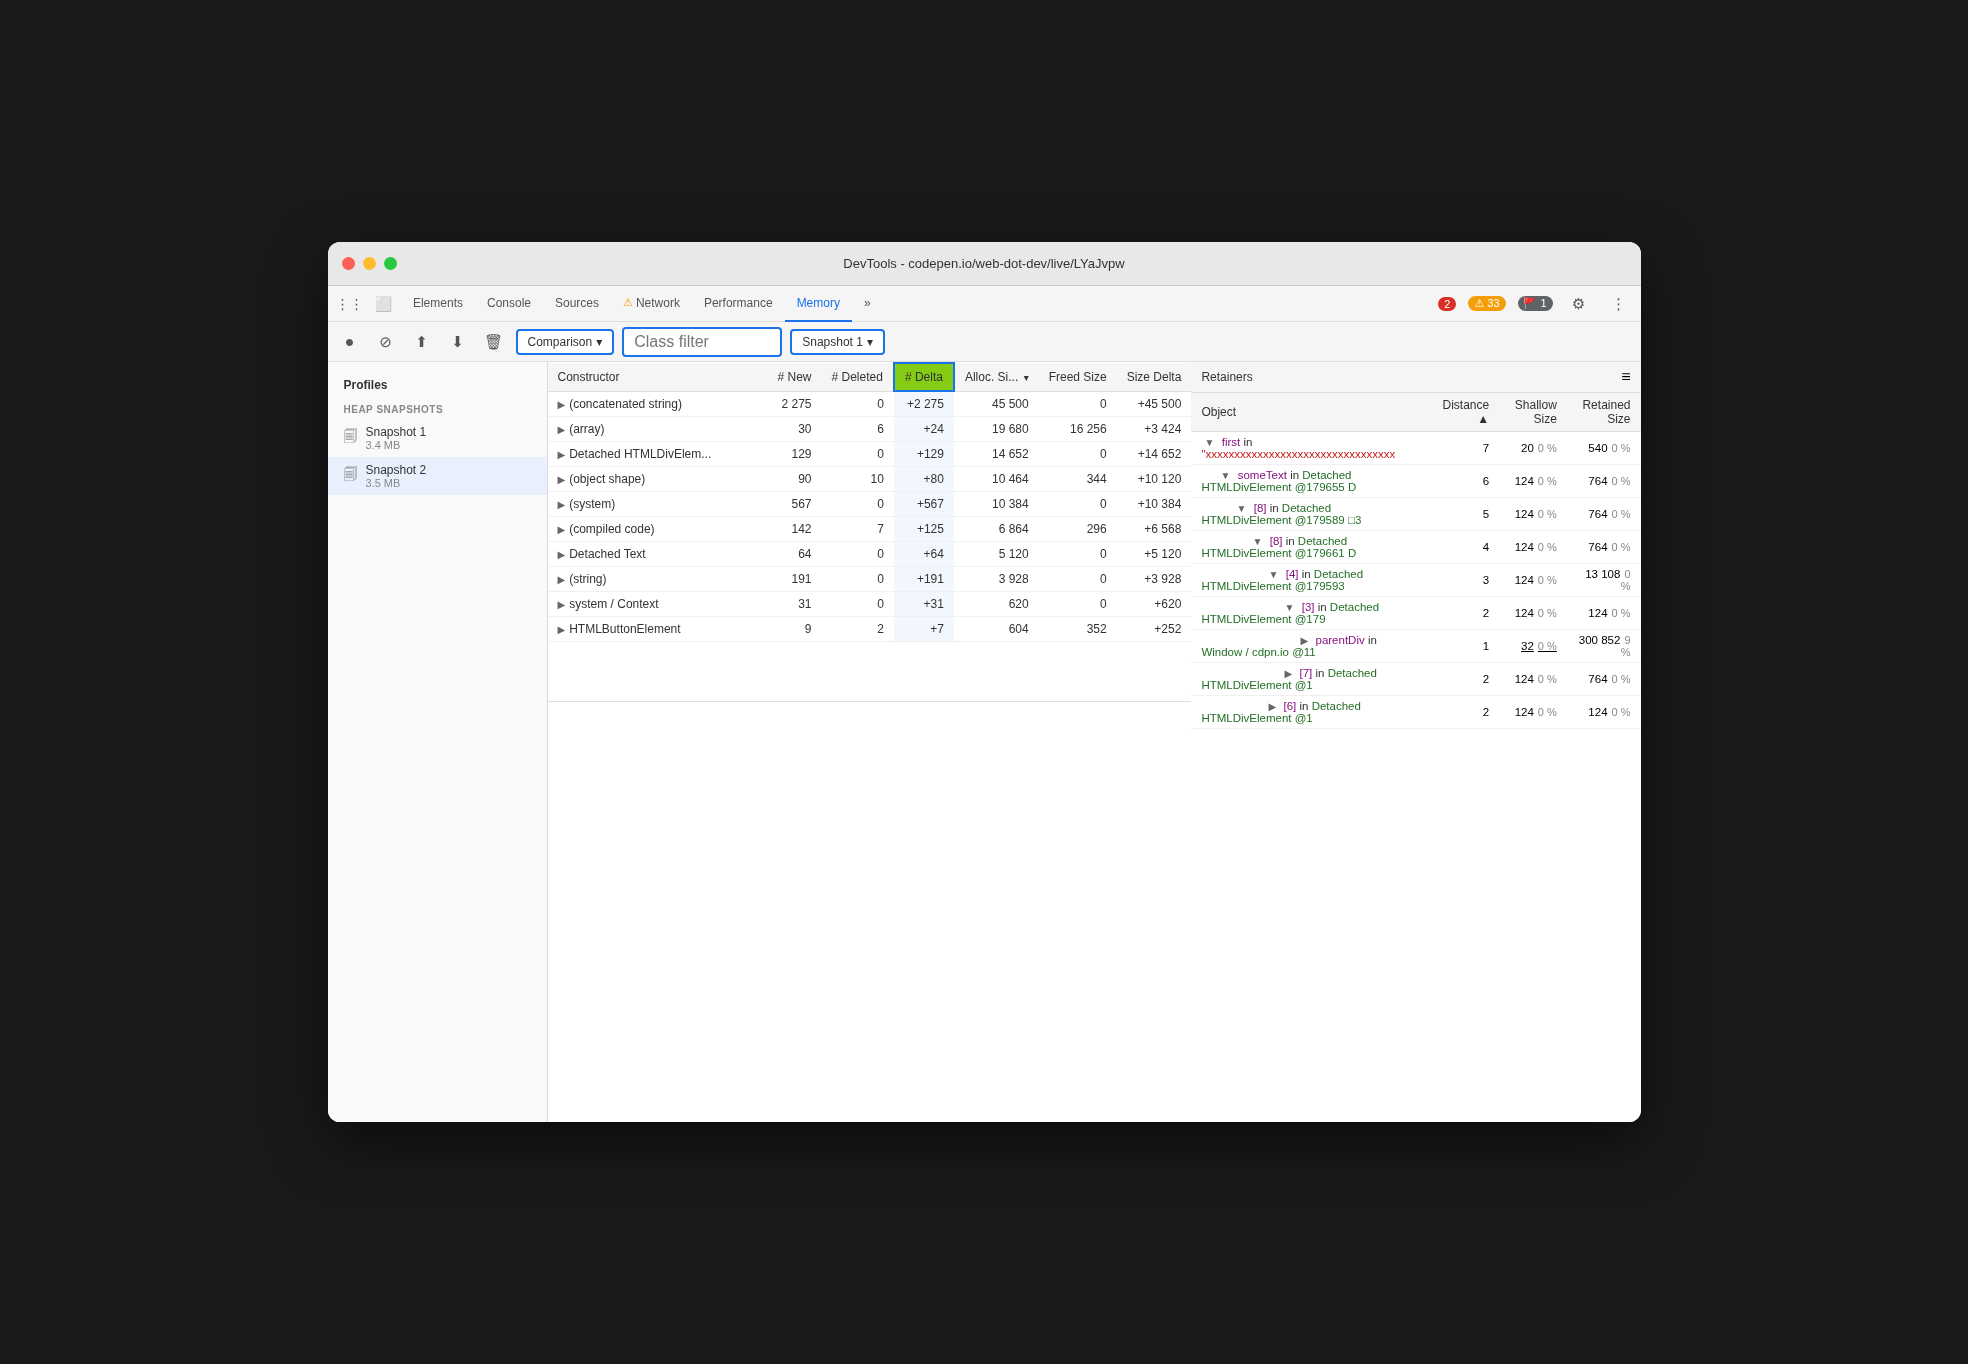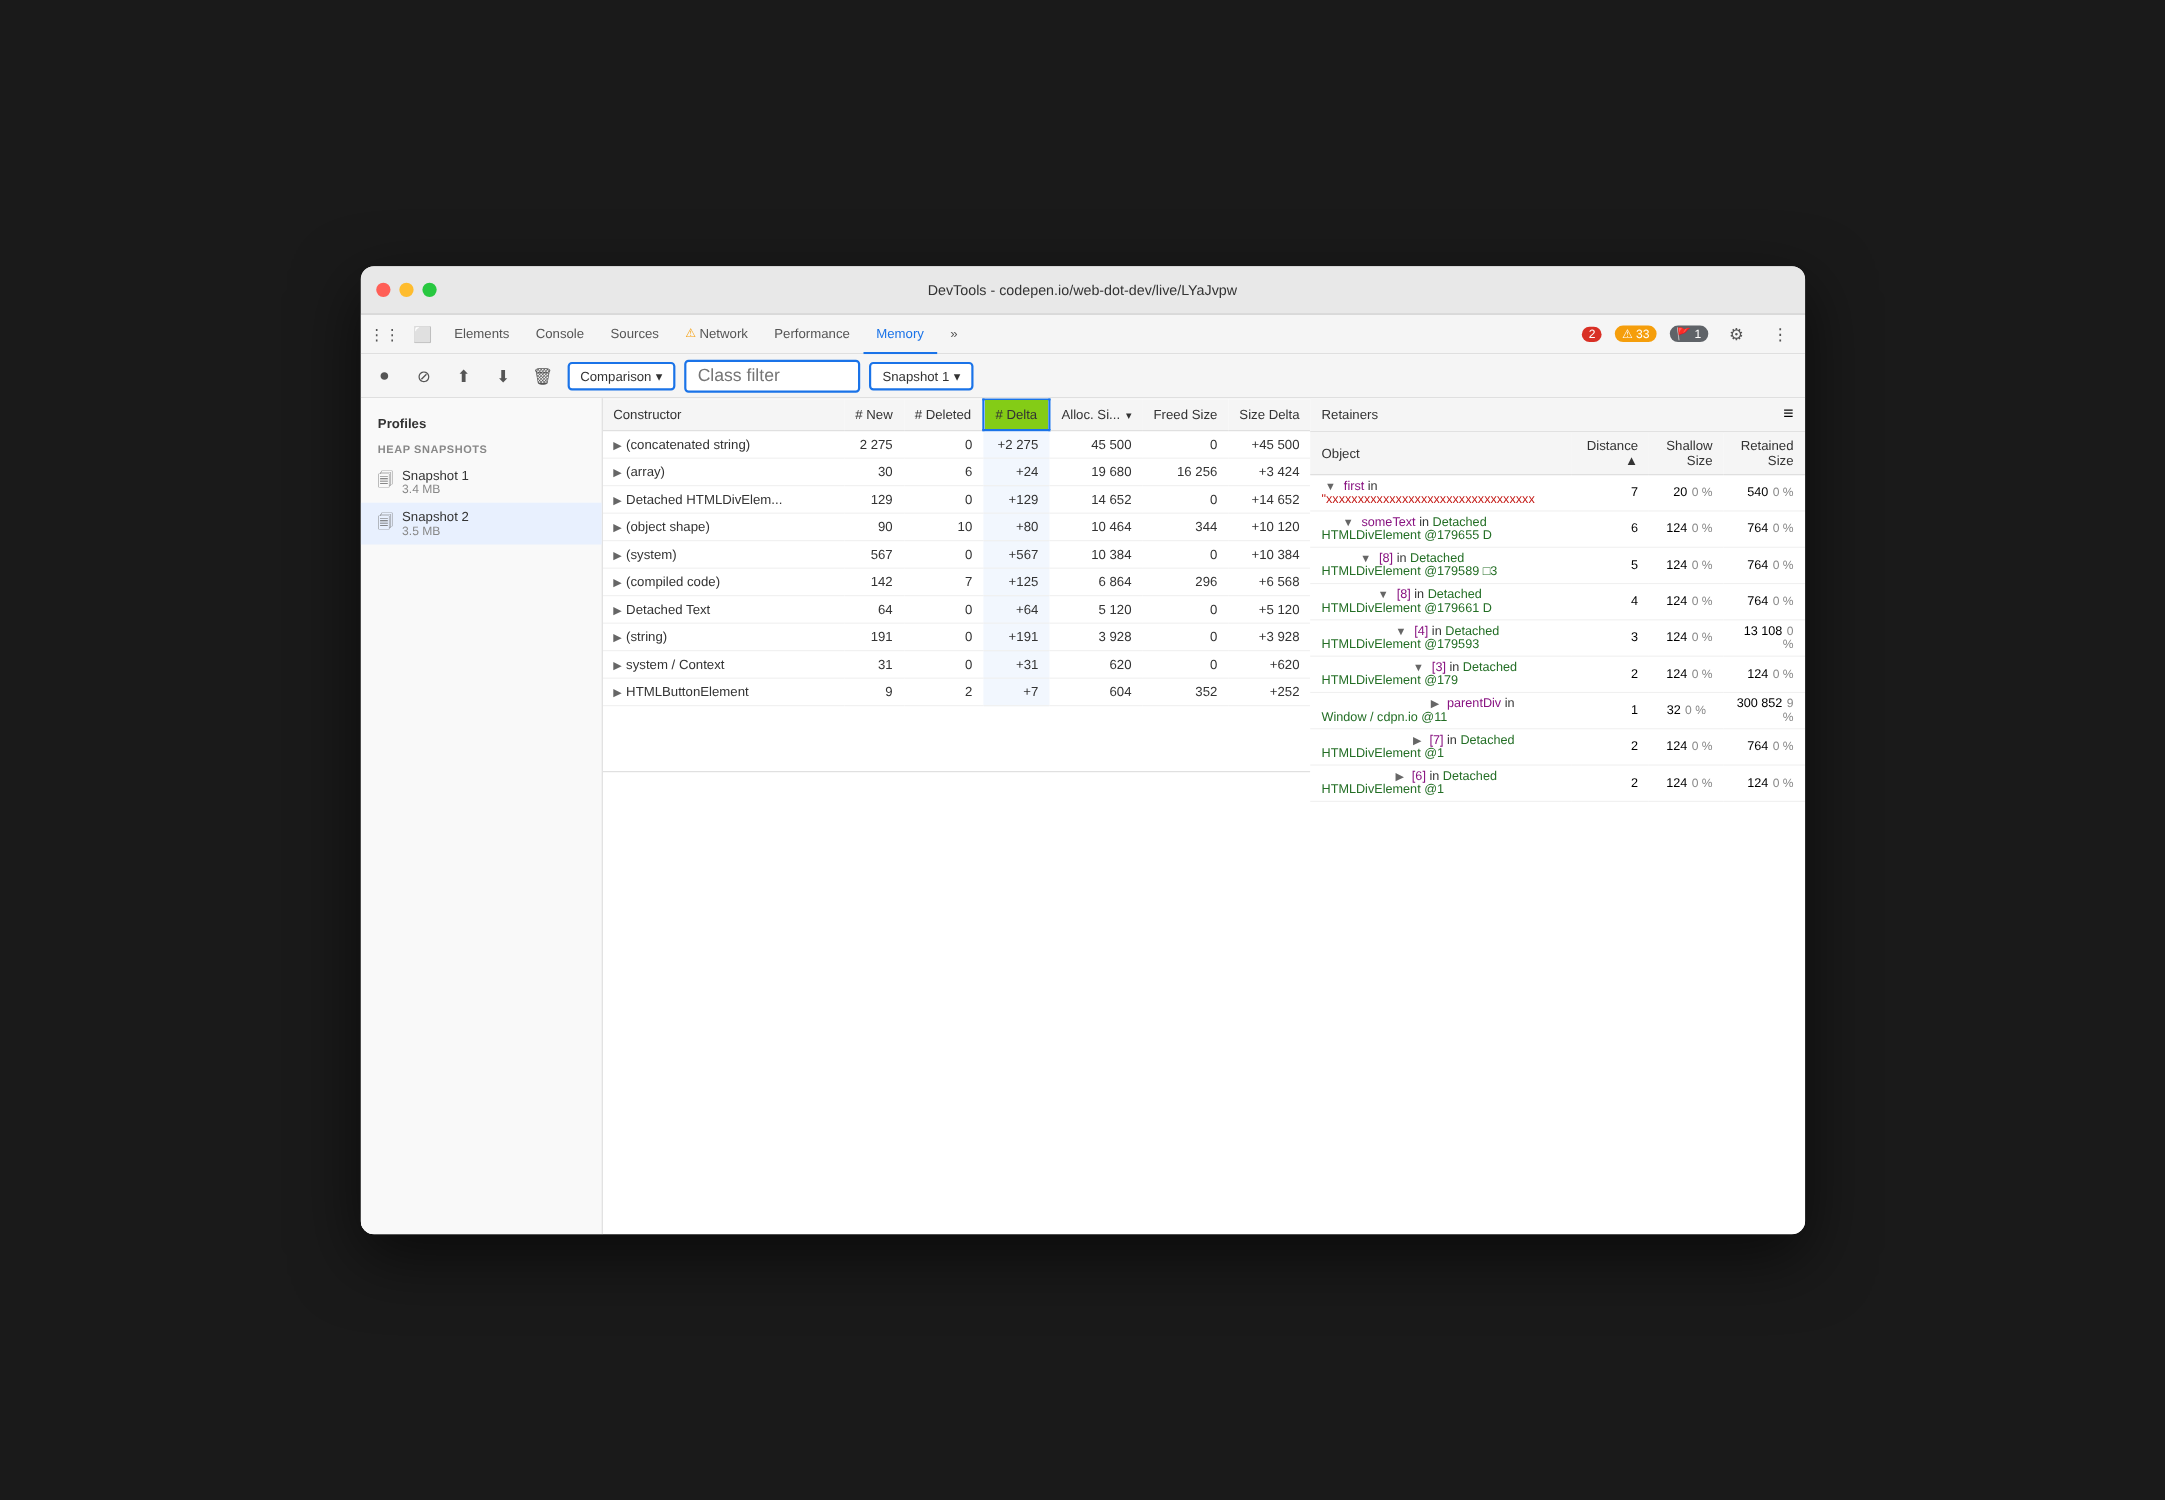--- a/index.html
+++ b/index.html
@@ -634,21 +634,21 @@
   </tr>
                 <tr>
     <td class="object-col">
       <span style="display:inline-block;width:96px;"></span>
       <span class="expand-arrow">▶</span>
       <span class="object-key">parentDiv</span>
       <span> in </span>
       <span class="object-ref">Window / cdpn.io @11</span>
     </td>
     <td style="text-align:right;">1</td>
-    <td style="text-align:center;">
+    <td style="text-align:right;text-decoration:underline;">
       32<span class="pct">0 %</span>
     </td>
     <td style="text-align:right;">
       300 852<span class="pct">9 %</span>
     </td>
   </tr>
                 <tr>
     <td class="object-col">
       <span style="display:inline-block;width:80px;"></span>
       <span class="expand-arrow">▶</span>

